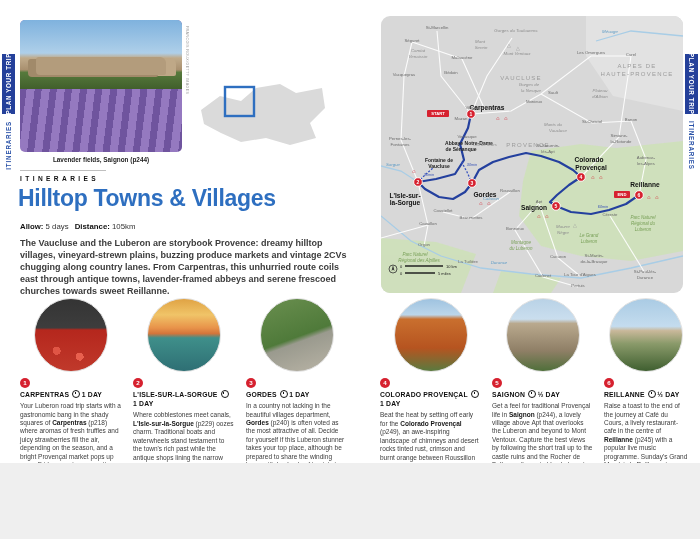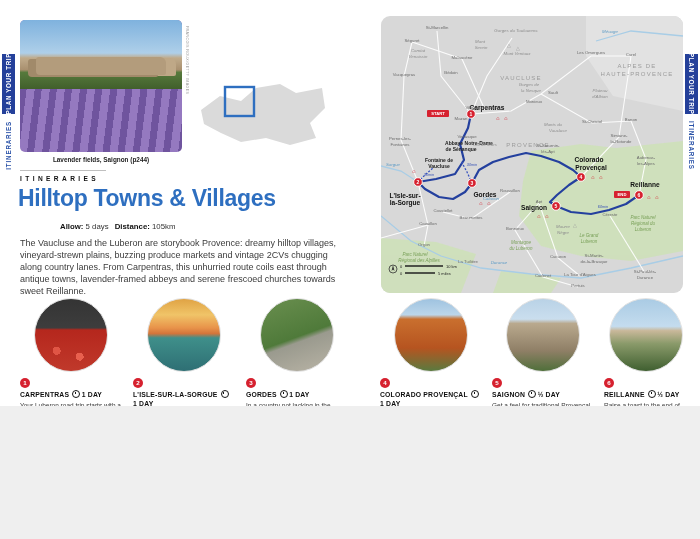--- a/index.html
+++ b/index.html
@@ -1,36 +1,36 @@
 <!DOCTYPE html>
 <html><head>
 <meta charset="utf-8">
 <style>
   html,body{margin:0;padding:0;background:#efefef;}
-  .page{position:relative;width:700px;height:406px;background:#fff;font-family:"Liberation Sans",sans-serif;overflow:hidden;margin:0 auto;}
+  .page{position:relative;width:700px;height:463px;background:#fff;font-family:"Liberation Sans",sans-serif;overflow:hidden;margin:0 auto;}
   
   .vtab{position:absolute;width:13px;height:60px;background:#24409a;color:#fff;display:flex;align-items:center;justify-content:center;}
   .vtab span{writing-mode:vertical-rl;transform:rotate(180deg);font-size:6.3px;font-weight:bold;letter-spacing:.6px;white-space:nowrap;}
   .vtab.right span{transform:none;}
   .vsec{position:absolute;width:13px;height:55px;color:#2a52a8;display:flex;align-items:center;justify-content:center;}
   .vsec span{writing-mode:vertical-rl;transform:rotate(180deg);font-size:6.3px;font-weight:bold;letter-spacing:.8px;white-space:nowrap;}
   .vsec.right span{transform:none;}
   
   .hero{position:absolute;left:20px;top:20px;width:162px;height:132px;border-radius:5px;overflow:hidden;background:repeating-linear-gradient(97deg,#9579c0 0 8px,#6f549e 8px 15px);}
   .hero-sky{position:absolute;left:0;top:0;right:0;height:52%;background:linear-gradient(180deg,#7fb2de 0%,#aecfe9 48%,#c0ab8b 55%,#a9906f 72%,#567a3c 76%,#415f2c 100%);}
   .hero-town{position:absolute;left:10%;top:28%;width:80%;height:14%;background:#b39c7c;border-radius:3px 6px 2px 4px;box-shadow:-8px 2px 0 #a18a6a,10px 1px 0 #bfa887;}
   .hero-credit{position:absolute;left:185px;top:26px;writing-mode:vertical-rl;font-size:3.6px;color:#9a9a9a;letter-spacing:.4px;}
   .hero-caption{position:absolute;left:20px;top:156px;width:162px;text-align:center;font-size:6.4px;font-weight:bold;color:#222;}
   
   .locator{position:absolute;left:196px;top:78px;width:132px;height:72px;}
   
   .rule{position:absolute;left:20px;top:170px;width:86px;height:1px;background:#bfbfbf;}
   .kicker{position:absolute;left:20px;top:175px;font-size:6.6px;font-weight:bold;letter-spacing:3.4px;color:#101010;}
   .title{position:absolute;left:18px;top:185px;font-size:23px;font-weight:800;color:#2e6fc0;letter-spacing:-.3px;}
-  .meta{position:absolute;left:20px;top:222px;font-size:7.8px;color:#333;margin-left:40px;}
+  .meta{position:absolute;left:20px;top:222px;font-size:7.8px;color:#333;}
   .meta b{color:#111;}
   .intro{position:absolute;left:20px;top:238px;width:332px;font-size:9px;line-height:1.32;color:#3c3c3c;}
   
   .map{position:absolute;left:381px;top:16px;width:302px;height:277px;border-radius:9px;overflow:hidden;background:#d8d8d8;}
   .map svg{display:block;font-family:"Liberation Sans",sans-serif;}
   .m-stop{font-size:6.6px;font-weight:bold;fill:#111;text-anchor:middle;}
   .m-sub{font-size:5px;font-weight:bold;fill:#222;text-anchor:middle;}
   .m-town{font-size:4.3px;fill:#6b6b6b;text-anchor:middle;}
   .m-region{font-size:6px;fill:#9c9c9c;letter-spacing:1.2px;text-anchor:middle;}
   .m-park{font-size:4.5px;font-style:italic;fill:#79a058;text-anchor:middle;}
@@ -111,21 +111,21 @@
 
   <div class="rule"></div>
   <div class="kicker">ITINERARIES</div>
   <h1 class="title" style="margin:0;">Hilltop Towns &amp; Villages</h1>
   <div class="meta">
     <b>Allow:</b>
     <span>5 days</span>
     <b style="margin-left:4px;">Distance:</b>
     <span>105km</span>
   </div>
-  <p class="intro" style="margin:0;">The Vaucluse and the Luberon are storybook Provence: dreamy hilltop villages, vineyard-strewn plains, buzzing produce markets and vintage 2CVs chugging along country lanes. From Carpentras, this unhurried route coils east through antique towns, lavender-framed abbeys and serene frescoed churches towards sweet Reillanne.</p>
+  <p class="intro" style="margin:0;font-weight:bold;">The Vaucluse and the Luberon are storybook Provence: dreamy hilltop villages, vineyard-strewn plains, buzzing produce markets and vintage 2CVs chugging along country lanes. From Carpentras, this unhurried route coils east through antique towns, lavender-framed abbeys and serene frescoed churches towards sweet Reillanne.</p>
 
   <div class="map">
     <svg id="map-svg" width="302" height="277" viewBox="0 0 302 277">
 
       <polygon fill="#e2e2e2" points="205,0 302,0 302,95 232,80 205,40"></polygon>
 
       <g fill="#cfe0bb" opacity="0.95">
         <polygon points="150,135 200,128 235,132 302,125 302,235 250,245 200,240 160,230 138,200 142,165"></polygon>
         <polygon points="0,222 55,226 95,238 80,277 0,277"></polygon>
         <polygon points="120,255 180,262 170,277 112,277"></polygon>

